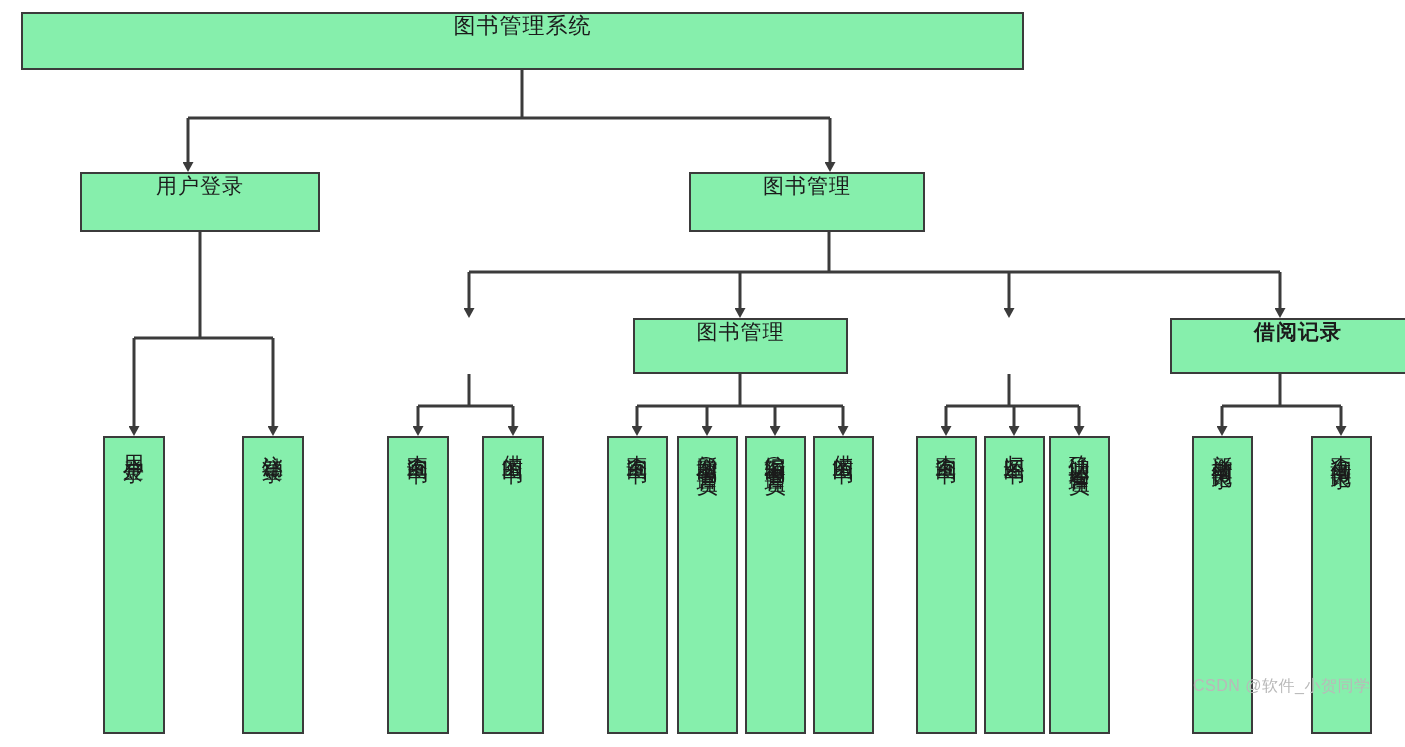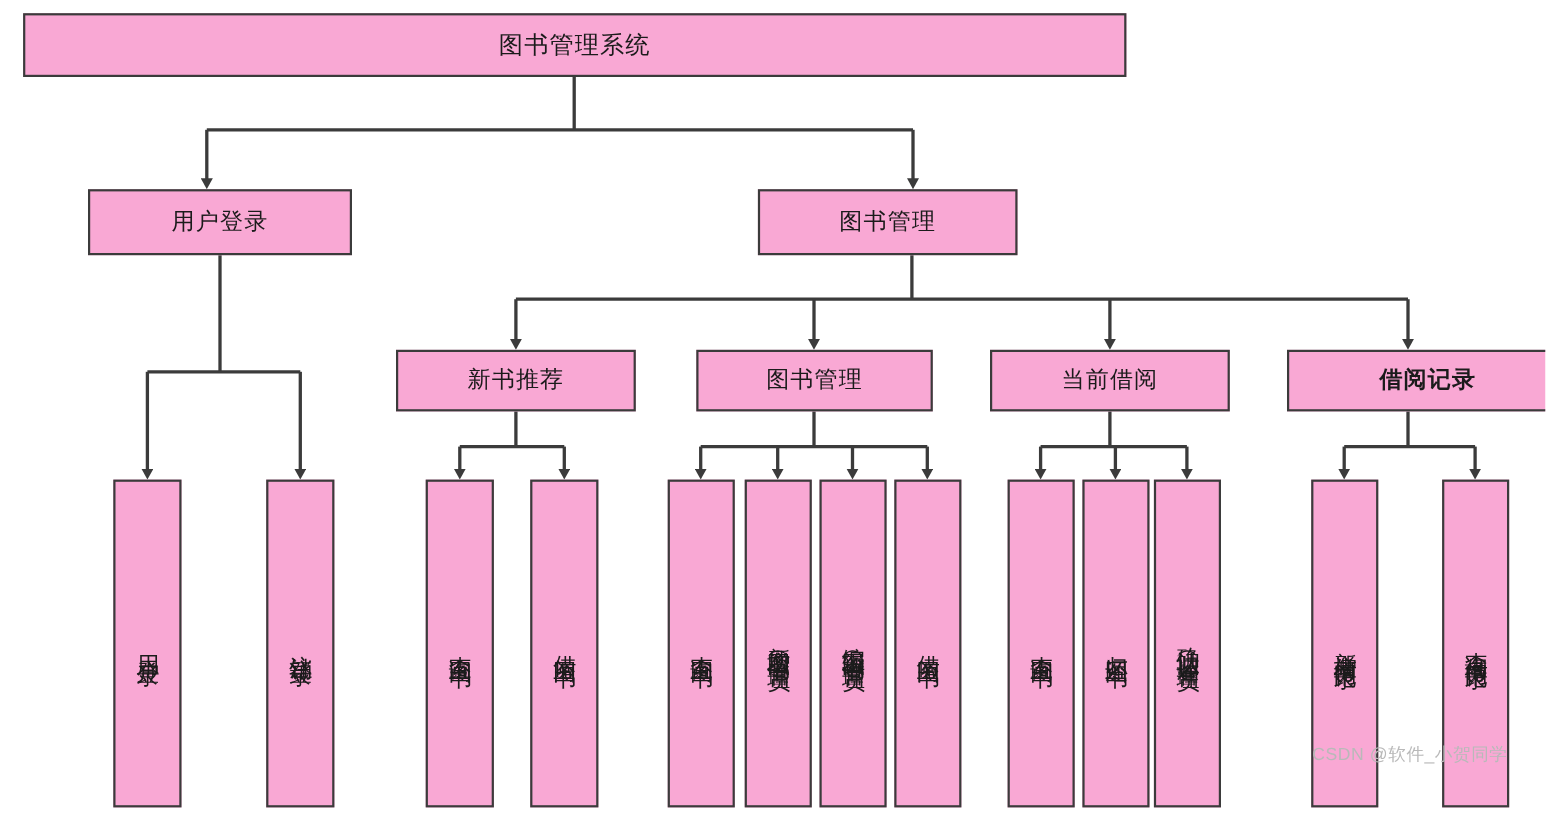--- a/index.html
+++ b/index.html
@@ -22,23 +22,23 @@
     left: 0;
     top: 0;
     width: 1405px;
     height: 747px;
     pointer-events: none;
   }
   .node {
     position: absolute;
     box-sizing: border-box;
     border: 2px solid #3b3b3b;
-    background: #f9a8d4;
+    background: #86efac;
     display: flex;
-    align-items: center;
+    align-items: flex-start;
     justify-content: center;
     color: #1b1b1b;
     line-height: 1.12;
   }
   .node.horiz {
     font-size: 21px;
     letter-spacing: 1px;
   }
   .node.vert {
     font-size: 21px;
@@ -123,28 +123,22 @@
     <span class="lbl">图书管理系统</span>
   </div>
 
   <div class="node horiz" style="left:80px; top:172px; width:240px; height:60px;">
     <span class="lbl">用户登录</span>
   </div>
   <div class="node horiz" style="left:689px; top:172px; width:236px; height:60px;">
     <span class="lbl">图书管理</span>
   </div>
 
-  <div class="node horiz" style="left:360px; top:318px; width:218px; height:56px;">
-    <span class="lbl">新书推荐</span>
-  </div>
   <div class="node horiz" style="left:633px; top:318px; width:215px; height:56px;">
     <span class="lbl">图书管理</span>
-  </div>
-  <div class="node horiz" style="left:900px; top:318px; width:218px; height:56px;">
-    <span class="lbl">当前借阅</span>
   </div>
   <div class="node horiz" style="left:1170px; top:318px; width:256px; height:56px;font-weight:bold;">
     <span class="lbl">借阅记录</span>
   </div>
 
   <div class="node vert" style="left:103px; top:436px; width:62px; height:298px;">
     <span class="lbl">用户登录</span>
   </div>
   <div class="node vert" style="left:242px; top:436px; width:62px; height:298px;">
     <span class="lbl">注销登录</span>

